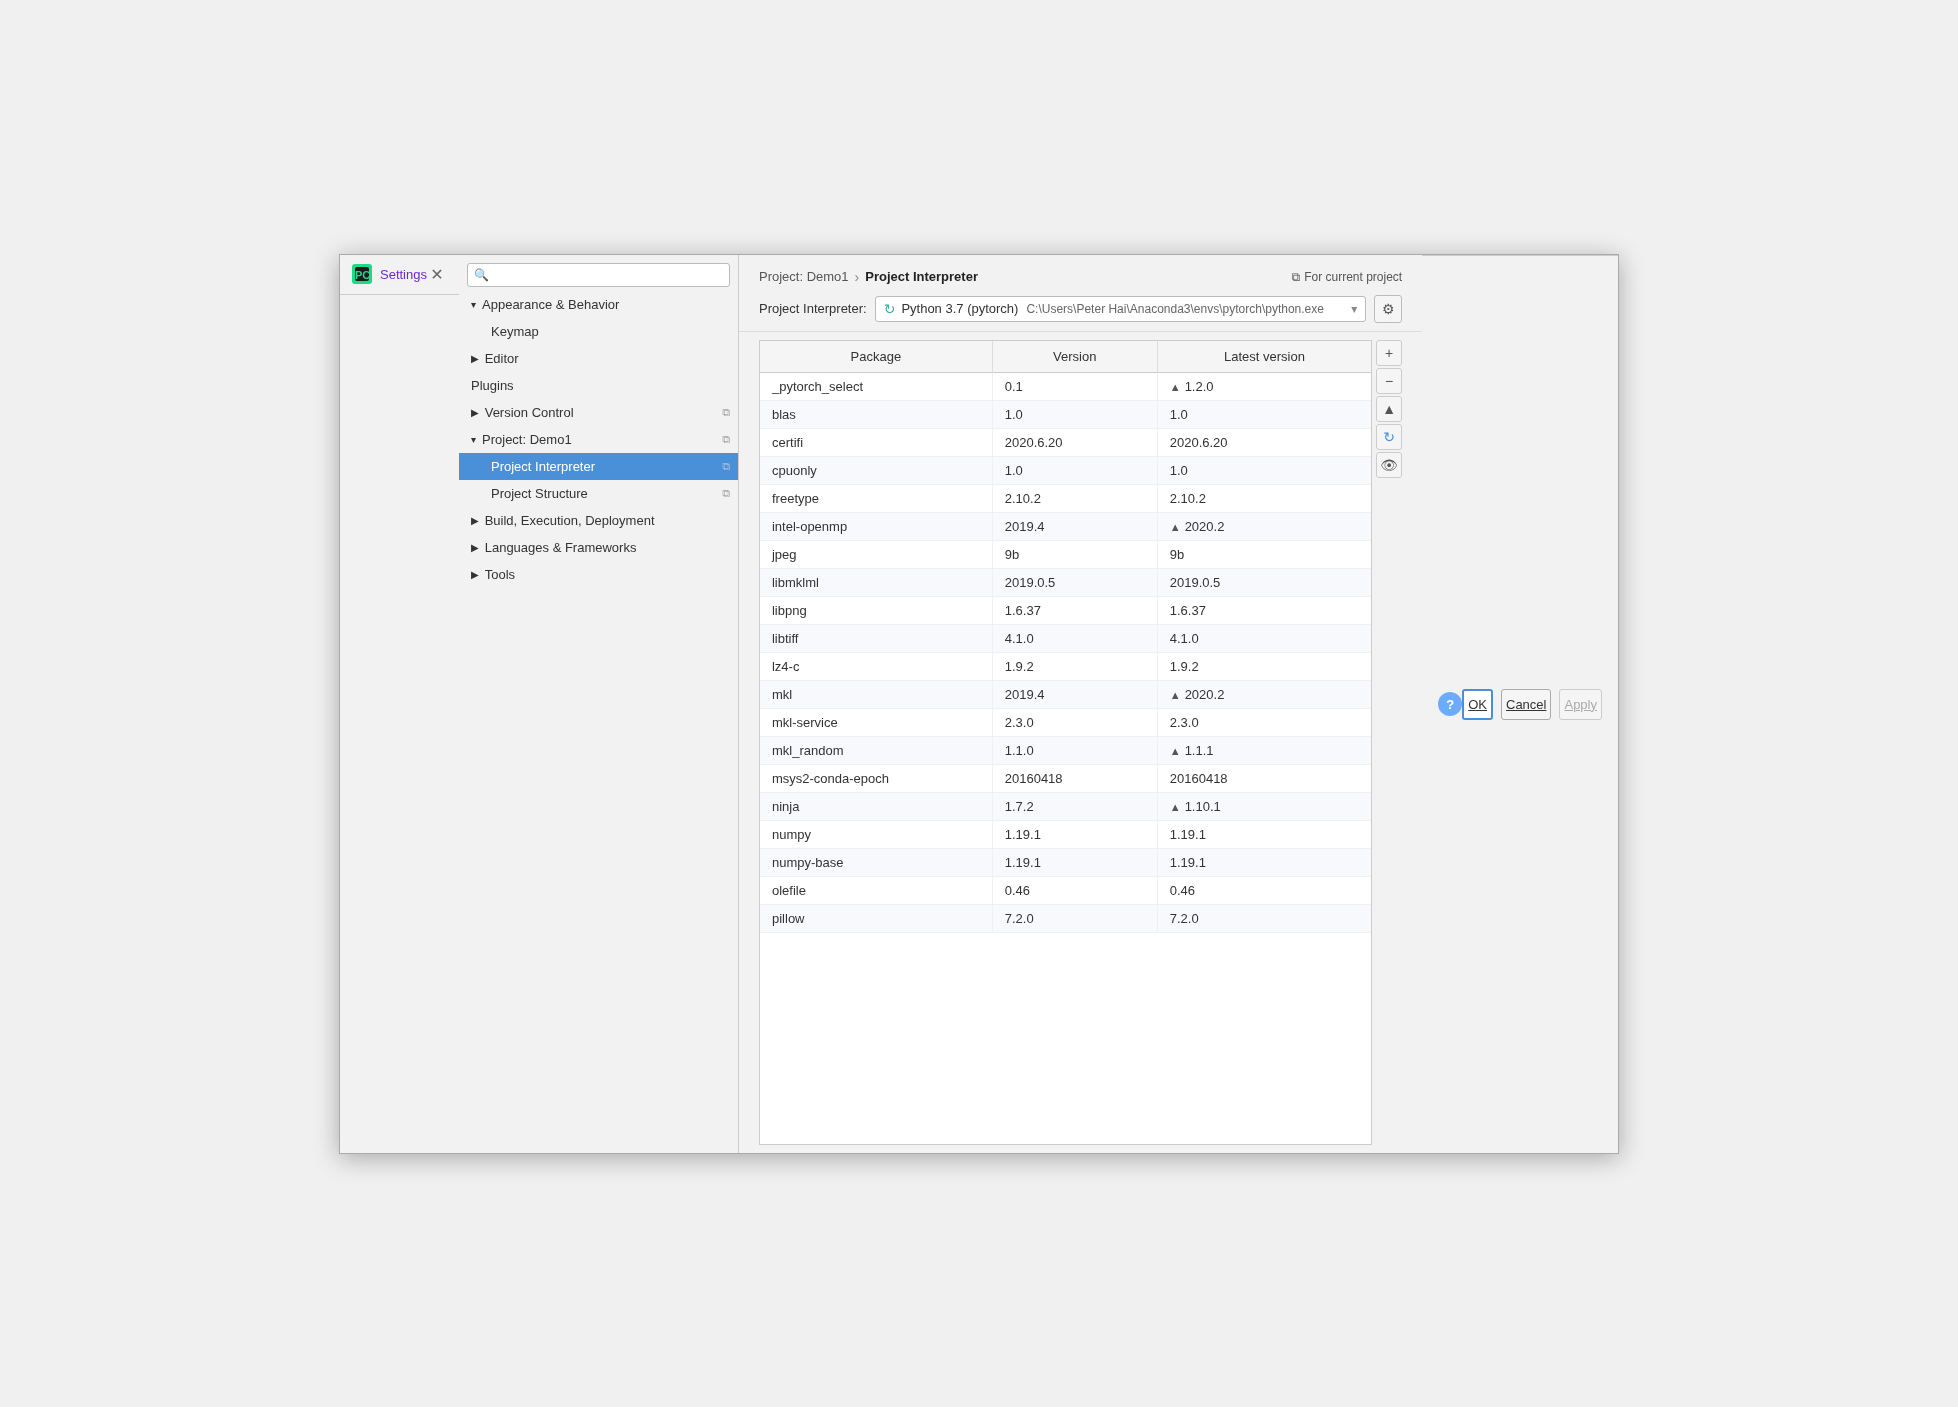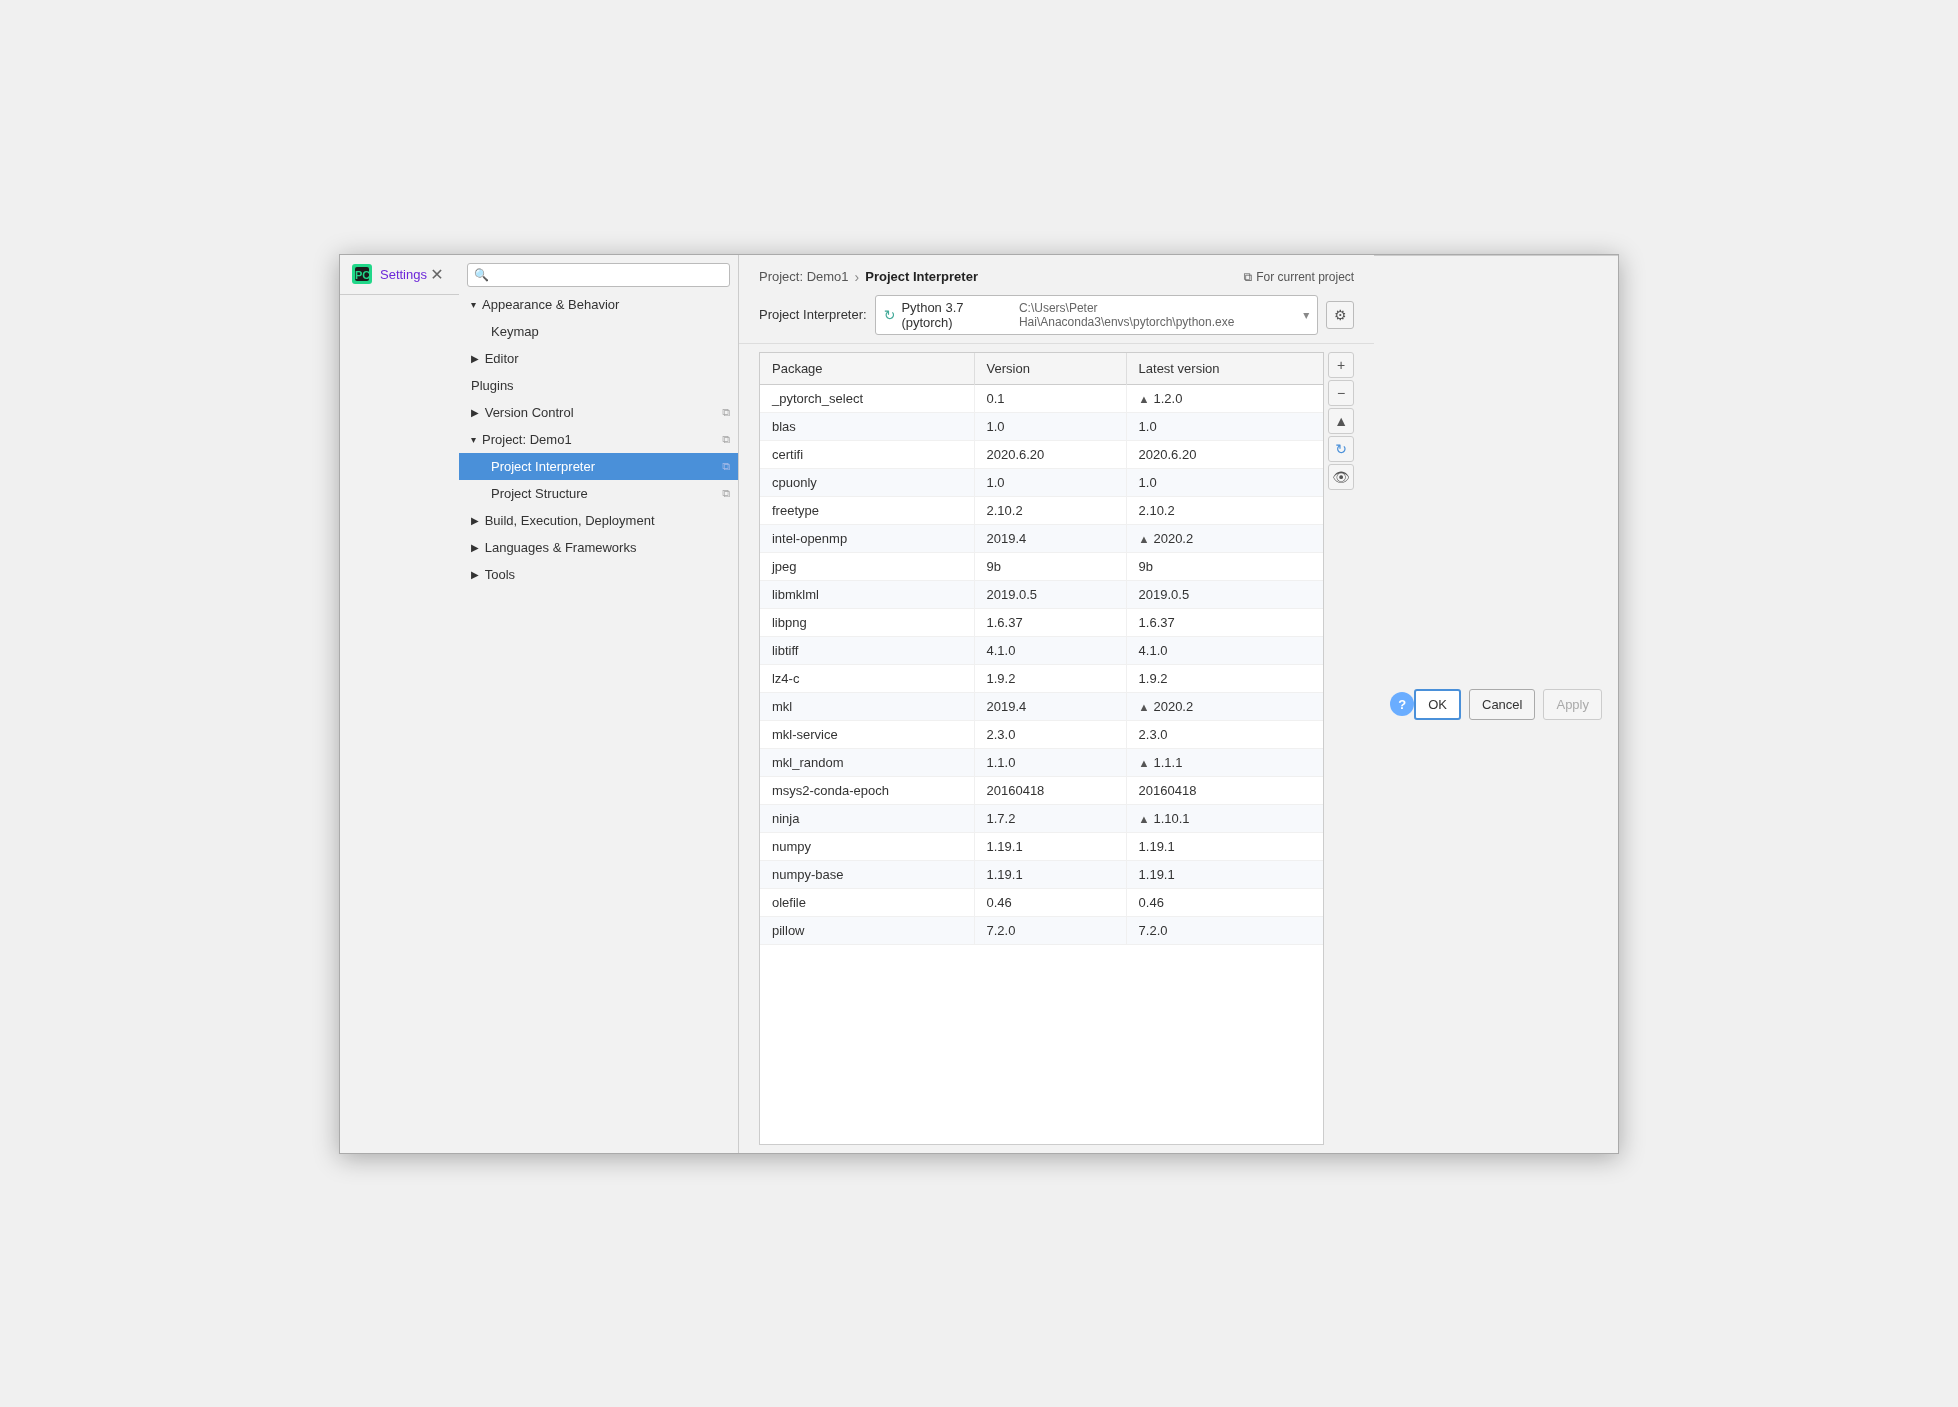--- a/index.html
+++ b/index.html
@@ -233,21 +233,21 @@
       width: 100%;
       border-collapse: collapse;
       font-size: 13px;
     }
     thead tr {
       background: #f5f5f5;
       border-bottom: 1px solid #ccc;
     }
     thead th {
       padding: 8px 12px;
-      text-align: left;
+      text-align: center;
       font-weight: 500;
       color: #333;
       border-right: 1px solid #ddd;
     }
     thead th:last-child { border-right: none; }
     tbody tr {
       border-bottom: 1px solid #f0f0f0;
     }
     tbody tr:nth-child(odd) { background: #fff; }
     tbody tr:nth-child(even) { background: #f7f9fc; }
@@ -310,27 +310,28 @@
       justify-content: center;
       font-size: 13px;
       font-weight: bold;
       cursor: pointer;
     }
     .footer-right {
       display: flex;
       gap: 8px;
     }
     .btn {
-      padding: 6px 12px;
+      padding: 6px 4px;
       border-radius: 3px;
       border: 1px solid #aaa;
       font-size: 13px;
       cursor: pointer;
       background: #f5f5f5;
       color: #333;
+      text-decoration: underline;
     }
     .btn.primary {
       background: #fff;
       border: 2px solid #4a90d9;
       color: #333;
     }
     .btn.disabled {
       color: #aaa;
       cursor: default;
       border-color: #ccc;

